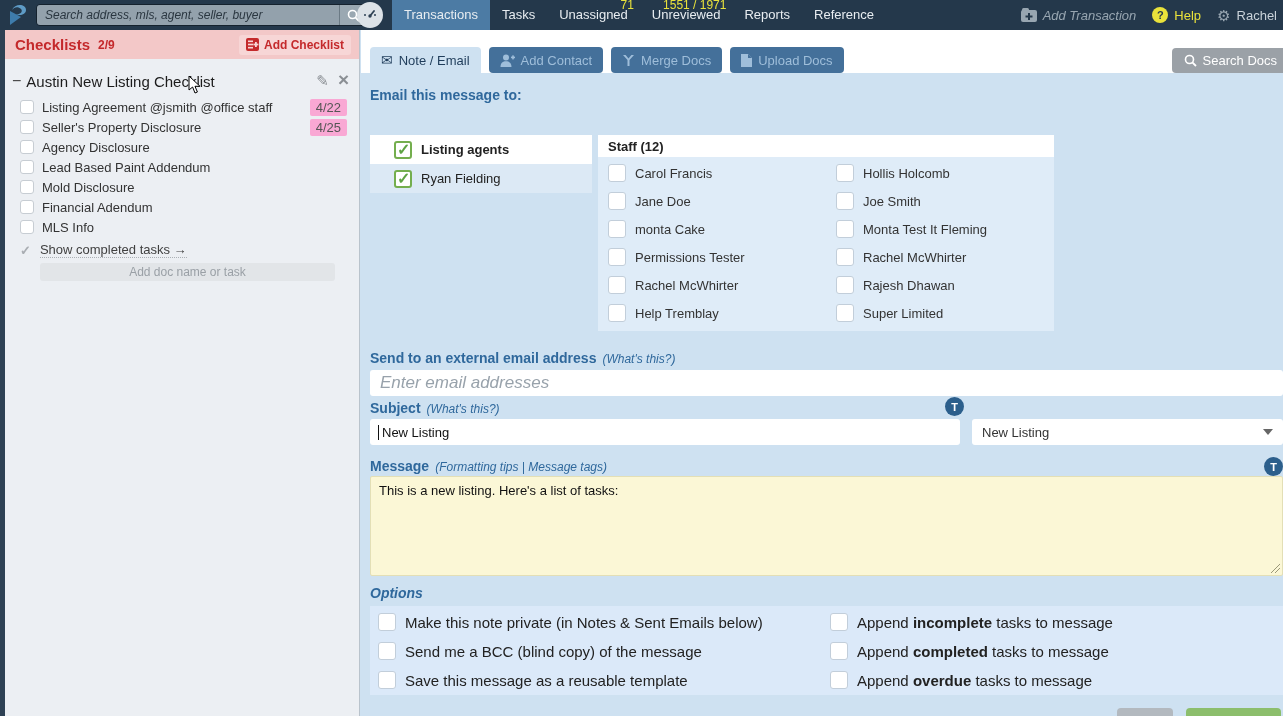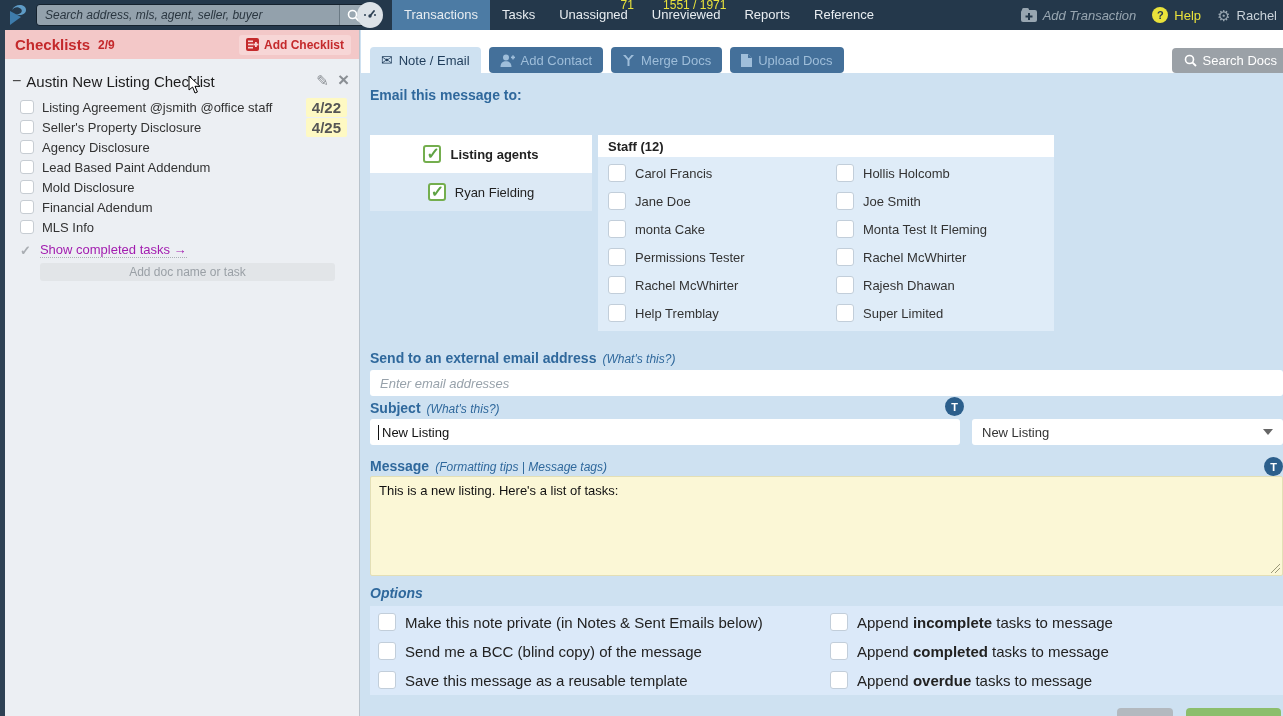--- a/index.html
+++ b/index.html
@@ -37,58 +37,58 @@
   .chk-title { position:absolute; top:42px; left:12px; right:10px; display:flex; align-items:center; }
   .chk-title .minus { color:#444; font-size:16px; margin-right:5px; cursor:pointer; }
   .chk-title .name { color:#1c1c1c; font-size:15px; cursor:pointer; }
   .chk-title .acts { margin-left:auto; display:flex; gap:9px; }
   .chk-title .acts span { color:#8b8f94; font-size:15px; cursor:pointer; }
   .chk-title .acts .x { font-size:19px; line-height:15px; font-weight:bold; }
   .chk-items { position:absolute; top:67px; left:5px; right:0; }
   .chk-row { height:20px; display:flex; align-items:center; padding:0 12px 0 15px; }
   .cb { width:14px; height:14px; background:#fff; border:1px solid #c7cdd3; border-radius:3px; flex:0 0 auto; cursor:pointer; }
   .chk-row .lbl { font-size:13px; color:#333; margin-left:8px; white-space:nowrap; }
-  .chk-row .due { margin-left:auto; background:#fef9c3; color:#555; font-size:15px; padding:1px 6px; border-radius:2px;font-weight:bold; }
+  .chk-row .due { margin-left:auto; background:#f9a8d4; color:#555; font-size:13px; padding:1px 6px; border-radius:2px; }
   .showdone { height:22px; display:flex; align-items:center; padding:0 15px; margin-top:2px; }
   .showdone .ck { color:#a9adb2; font-size:13px; font-weight:bold; }
-  .showdone a { color:#a21caf; font-size:13px; margin-left:9px; text-decoration:none; border-bottom:1px dotted #abb0b5; cursor:pointer; }
+  .showdone a { color:#404040; font-size:13px; margin-left:9px; text-decoration:none; border-bottom:1px dotted #abb0b5; cursor:pointer; }
   .addtask { position:absolute; top:233px; left:40px; width:295px; height:18px; background:#E2E5E8; border:0; border-radius:3px; text-align:center; font-family:"Liberation Sans",sans-serif; font-size:12px; color:#9AA0A6; outline:none; }
   .addtask::placeholder { color:#9AA0A6; opacity:1; }
   .mousecur { position:absolute; top:46px; left:188px; z-index:40; }
 
   
   .main { position:absolute; top:30px; left:361px; width:922px; height:686px; background:#fff; }
   .panel { position:absolute; top:43px; left:0; width:922px; height:643px; background:#CEE1F1; }
   .doctabs { position:absolute; top:17px; left:9px; display:flex; gap:8px; z-index:5; }
   .dtab { height:26px; display:flex; align-items:center; gap:6px; padding:0 11px; font-size:13px; border-radius:4px 4px 0 0; cursor:pointer; }
   .dtab.active { background:#CEE1F1; color:#1F3C5A; }
   .dtab.idle { background:#44709A; color:#9FBEDA; border-radius:4px; }
   .dtab .env { font-size:14px; line-height:14px; }
   .searchdocs { position:absolute; top:18px; right:-6px; height:25px; display:flex; align-items:center; gap:6px; padding:0 12px; background:#9BA1A7; color:#fff; font-size:13px; border-radius:4px; cursor:pointer; z-index:5; }
 
   .seclabel { position:absolute; color:#2F689C; font-size:14px; font-weight:bold; }
   .hint { font-weight:normal; font-style:italic; font-size:12px; color:#2F689C; margin-left:6px; cursor:pointer; }
 
   .recips { position:absolute; top:62px; left:9px; width:222px; }
-  .recip { height:38px; display:flex; align-items:center; padding:0 8px; cursor:pointer;justify-content:center; }
+  .recip { height:29px; display:flex; align-items:center; padding:0 24px; cursor:pointer; }
   .recip:nth-child(1) { background:#fff; }
   .recip:nth-child(2) { background:#DCE9F5; }
   .cb18 { width:18px; height:18px; background:#fff; border:1px solid #C2CEDA; border-radius:3px; position:relative; flex:0 0 auto; cursor:pointer; }
   .cb18.green { border:2px solid #74AE4E; }
   .cb18.green::after { content:"\2713"; position:absolute; left:1px; top:-3px; color:#5FA344; font-size:16px; font-weight:bold; }
   .recip .nm { font-size:13px; color:#222; margin-left:9px; }
   .recip:nth-child(1) .nm { font-weight:bold; }
 
   .staff { position:absolute; top:62px; left:237px; width:456px; }
   .staffhead { height:22px; background:#fff; display:flex; align-items:center; padding:0 10px; font-size:13px; font-weight:bold; color:#222; }
   .staffbody { background:#DFECF8; padding:2px 0 4px 0; display:grid; grid-template-columns:228px 228px; }
   .staffitem { height:28px; display:flex; align-items:center; padding-left:10px; }
   .staffitem .nm { font-size:13px; color:#333; margin-left:9px; }
 
-  .wideinput { position:absolute; left:9px; width:913px; height:26px; background:#fff; border:0; border-radius:3px; padding:0 10px; font-family:"Liberation Sans",sans-serif; font-size:13px; outline:none; }
+  .wideinput { position:absolute; left:9px; width:913px; height:26px; background:#fff; border:0; border-radius:3px; padding:0 10px; font-family:"Liberation Sans",sans-serif; font-size:17px; outline:none; }
   .ext { top:297px; font-style:italic; color:#98A2AB; }
   .ext::placeholder { color:#98A2AB; opacity:1; }
 
   .ticon { position:absolute; width:19px; height:19px; border-radius:50%; background:#2C5F8C; color:#fff; font-size:11px; font-weight:bold; display:flex; align-items:center; justify-content:center; cursor:pointer; }
 
   .subjinput { position:absolute; top:346px; left:9px; width:590px; height:26px; background:#fff; border-radius:3px; display:flex; align-items:center; padding:0 8px; font-size:13px; color:#111; cursor:text; }
   .cursorbar { width:1px; height:15px; background:#111; margin-right:3px; }
   .tmpl { position:absolute; top:346px; left:611px; width:311px; height:26px; background:#fff; border-radius:3px; display:flex; align-items:center; padding:0 10px; font-size:13px; color:#333; cursor:pointer; }
   .caret { margin-left:auto; width:0; height:0; border-left:5px solid transparent; border-right:5px solid transparent; border-top:6px solid #666; }
 

